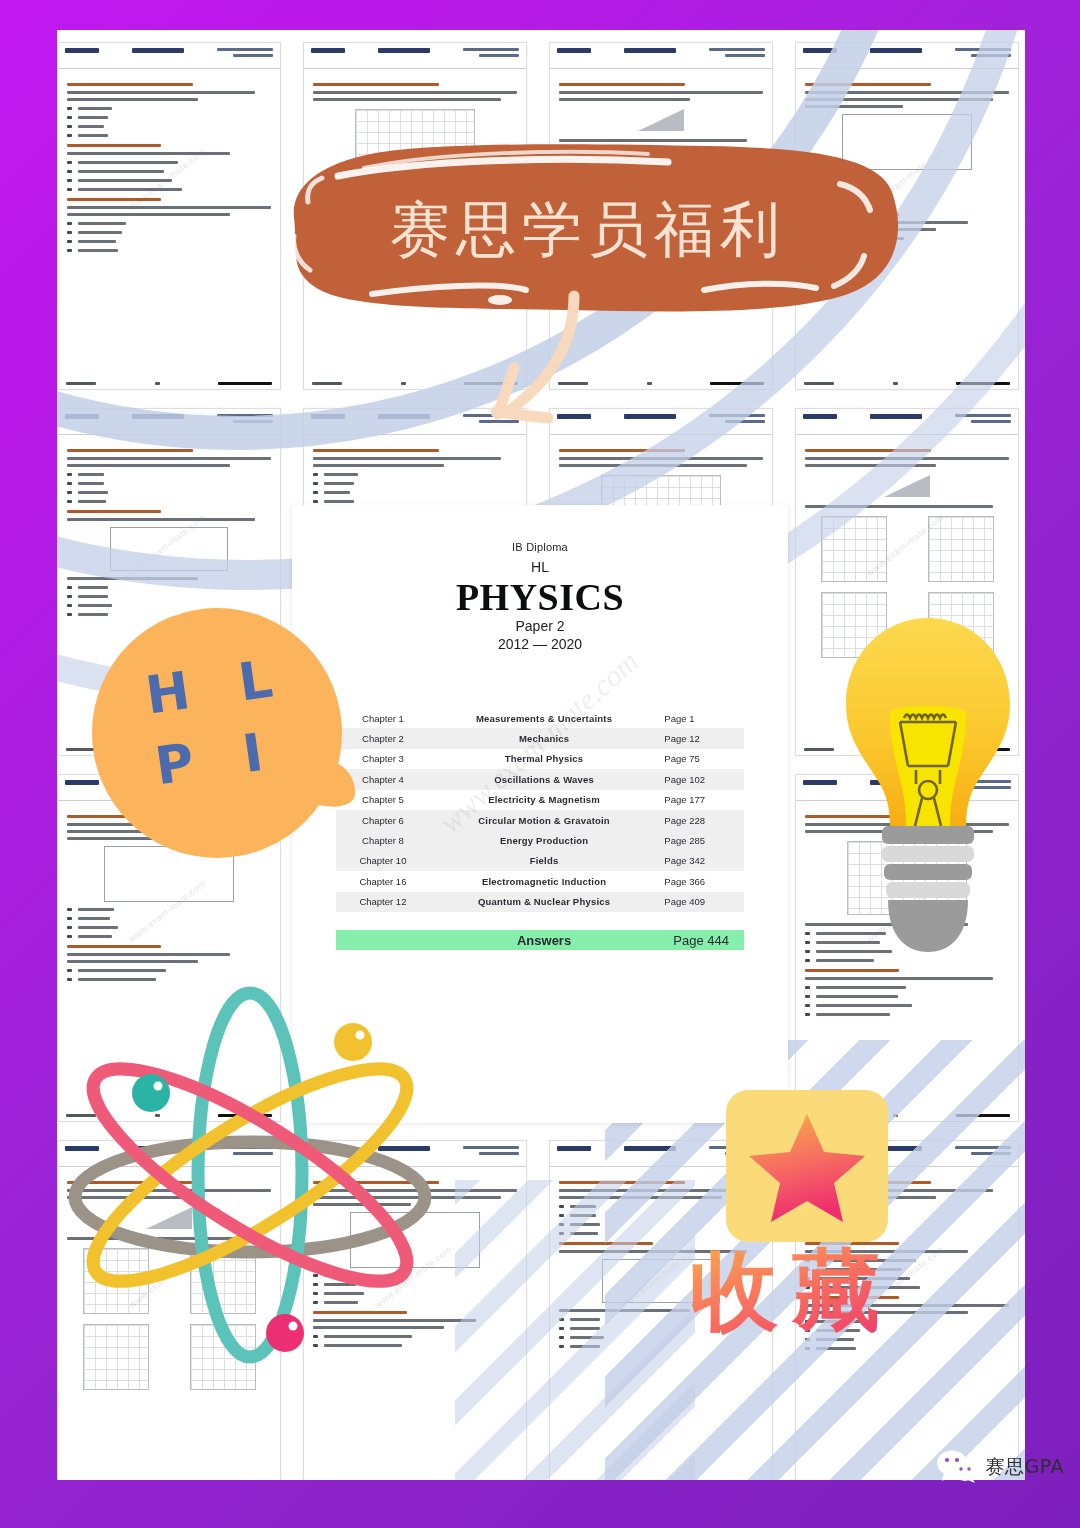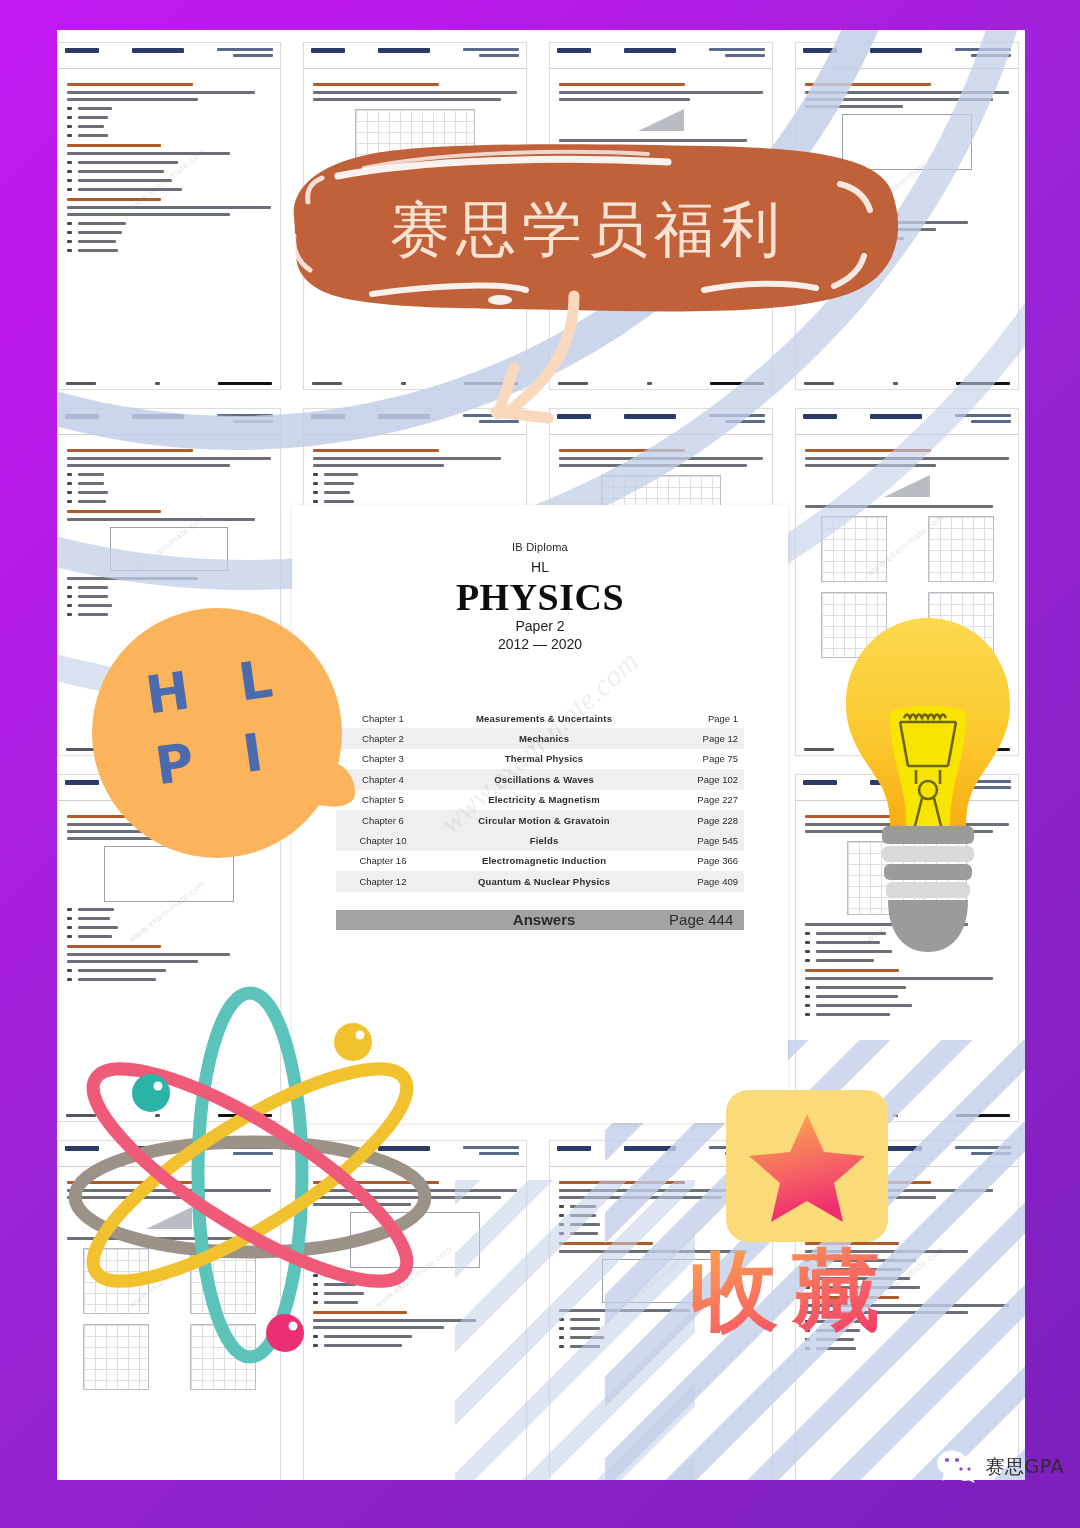--- a/index.html
+++ b/index.html
@@ -121,24 +121,24 @@
   #toc-level  { text-align: center; font-size: 14px; color: #1d1e22; margin-top: 6px; }
   #toc-paper  { text-align: center; font-size: 14px; color: #1d1e22; margin-top: 2px; }
   #toc-years  { text-align: center; font-size: 14px; color: #1d1e22; margin-top: 2px; }
 
   #toc-table { margin: 56px 44px 0 44px; width: calc(100% - 88px); border-collapse: collapse; }
   #toc-table tr { height: 20.4px; }
   #toc-table tr.alt td { background: #efeff0; }
   #toc-table td { font-size: 9.5px; color: #2a2b30; padding: 0 6px; vertical-align: middle; }
   #toc-table td.c-ch   { width: 23%; text-align: center; font-weight: normal; }
   #toc-table td.c-name { width: 56%; text-align: center; font-weight: bold; letter-spacing: .2px; }
-  #toc-table td.c-pg   { width: 21%; text-align: right; }
+  #toc-table td.c-pg   { width: 21%; text-align: left; }
   #ans-table { margin: 18px 44px 0 44px; width: calc(100% - 88px); border-collapse: collapse; }
   #ans-table tr { height: 20.4px; }
-  #ans-table td { background:#a3a3a3; font-size: 15px; color:#2a2b30; padding:0 6px; }
+  #ans-table td { background:#86efac; font-size: 13px; color:#2a2b30; padding:0 6px; }
   #ans-table td.c-ch { width:23%; } #ans-table td.c-name{ width:56%; text-align:center; font-weight:bold;}
   #ans-table td.c-pg { width:21%; text-align:center; }
   #toc-wm {
     position: absolute; left: 120px; top: 220px; transform: rotate(-42deg);
     font-family: "Liberation Serif", serif; font-style: italic;
     font-size: 30px; color: rgba(120,120,130,.13); white-space: nowrap; pointer-events: none;
   }
 
   
   #banner {
@@ -1111,31 +1111,36 @@
             <td class="c-pg">Page 75</td>
           </tr>
           <tr class="alt">
             <td class="c-ch">Chapter 4</td>
             <td class="c-name">Oscillations &amp; Waves</td>
             <td class="c-pg">Page 102</td>
           </tr>
           <tr>
             <td class="c-ch">Chapter 5</td>
             <td class="c-name">Electricity &amp; Magnetism</td>
-            <td class="c-pg">Page 227</td>
+            <td class="c-pg">Page 177</td>
           </tr>
           <tr class="alt">
             <td class="c-ch">Chapter 6</td>
             <td class="c-name">Circular Motion &amp; Gravatoin</td>
             <td class="c-pg">Page 228</td>
           </tr>
           <tr class="alt">
+            <td class="c-ch">Chapter 8</td>
+            <td class="c-name">Energy Production</td>
+            <td class="c-pg">Page 285</td>
+          </tr>
+          <tr class="alt">
             <td class="c-ch">Chapter 10</td>
             <td class="c-name">Fields</td>
-            <td class="c-pg">Page 545</td>
+            <td class="c-pg">Page 342</td>
           </tr>
           <tr>
             <td class="c-ch">Chapter 16</td>
             <td class="c-name">Electromagnetic Induction</td>
             <td class="c-pg">Page 366</td>
           </tr>
           <tr class="alt">
             <td class="c-ch">Chapter 12</td>
             <td class="c-name">Quantum &amp; Nuclear Physics</td>
             <td class="c-pg">Page 409</td>

